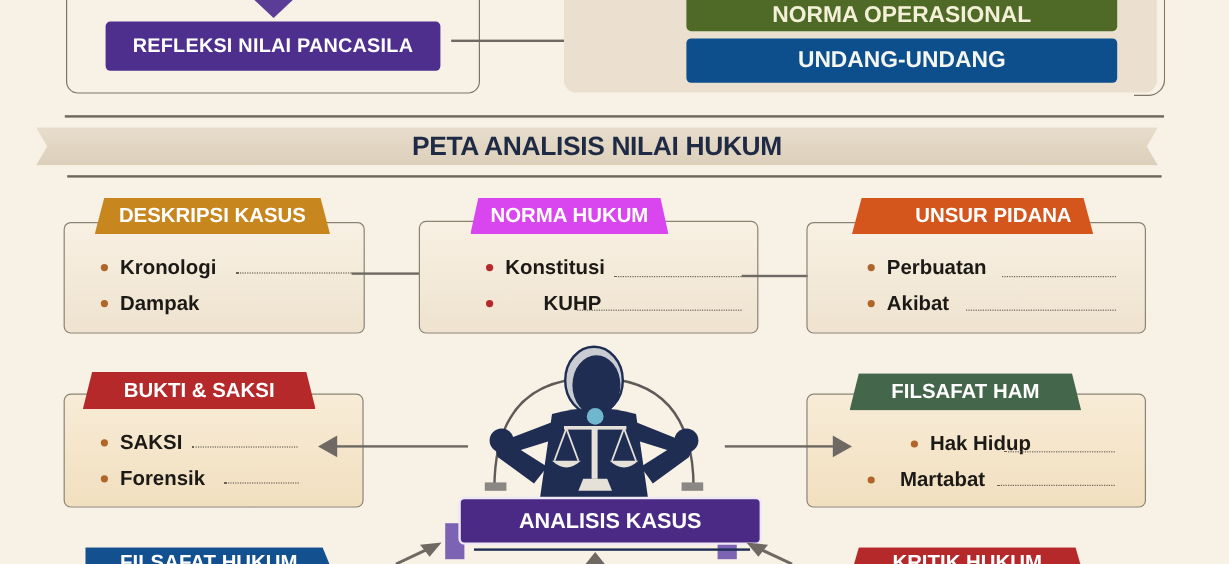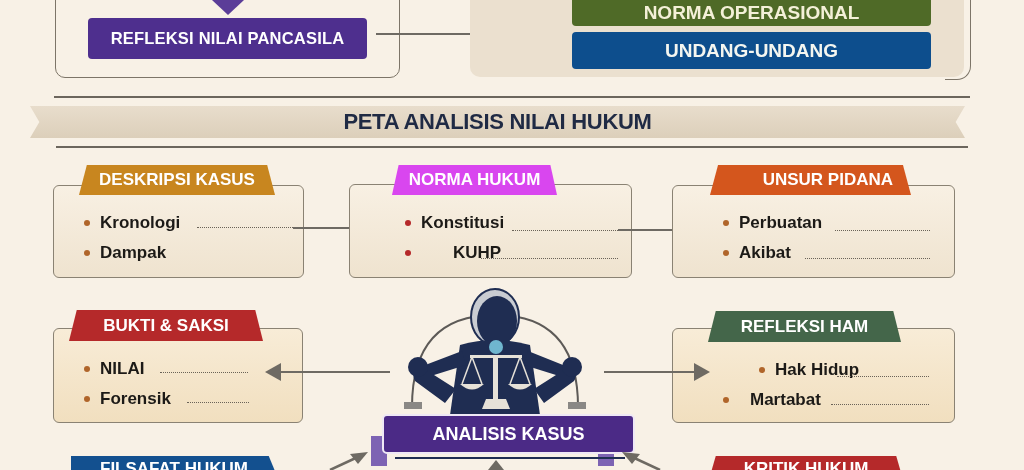--- a/index.html
+++ b/index.html
@@ -192,35 +192,35 @@
 </div>
 <div class="abs dots" style="left:835px; top:230px; width:95px;"></div>
 <div class="abs dots" style="left:805px; top:258px; width:125px;"></div>
 
 <div class="abs card warm" style="left:53px; top:328px; width:250px; height:95px;"></div>
 <div class="abs tab" style="left:69px; top:310px; width:194px; height:31px; background:#b5292a;">
   <span>BUKTI &amp; SAKSI</span>
 </div>
 <div class="abs item" style="left:84px; top:359px;">
   <span class="bullet" style="background:#b0652a;"></span>
-  <span>NILAI</span>
+  <span>SAKSI</span>
 </div>
 <div class="abs item" style="left:84px; top:389px;">
   <span class="bullet" style="background:#b0652a;"></span>
   <span>Forensik</span>
 </div>
 <div class="abs dots" style="left:160px; top:372px; width:88px;"></div>
 <div class="abs dots" style="left:187px; top:402px; width:62px;"></div>
 
 <div class="abs arrow-l" style="left:265px; top:363px;"></div>
 <div class="abs line" style="left:280px; top:371px; width:110px;"></div>
 
 <div class="abs card warm" style="left:672px; top:328px; width:283px; height:95px;"></div>
 <div class="abs tab" style="left:708px; top:311px; width:193px; height:31px; background:#44664a;">
-  <span>REFLEKSI HAM</span>
+  <span>FILSAFAT HAM</span>
 </div>
 <div class="abs item" style="left:759px; top:360px;">
   <span class="bullet" style="background:#b0652a;"></span>
   <span>Hak Hidup</span>
 </div>
 <div class="abs item" style="left:723px; top:390px;gap:11px;">
   <span class="bullet" style="background:#b0652a;"></span>
   <span>Martabat</span>
 </div>
 <div class="abs dots" style="left:837px; top:376px; width:92px;"></div>

